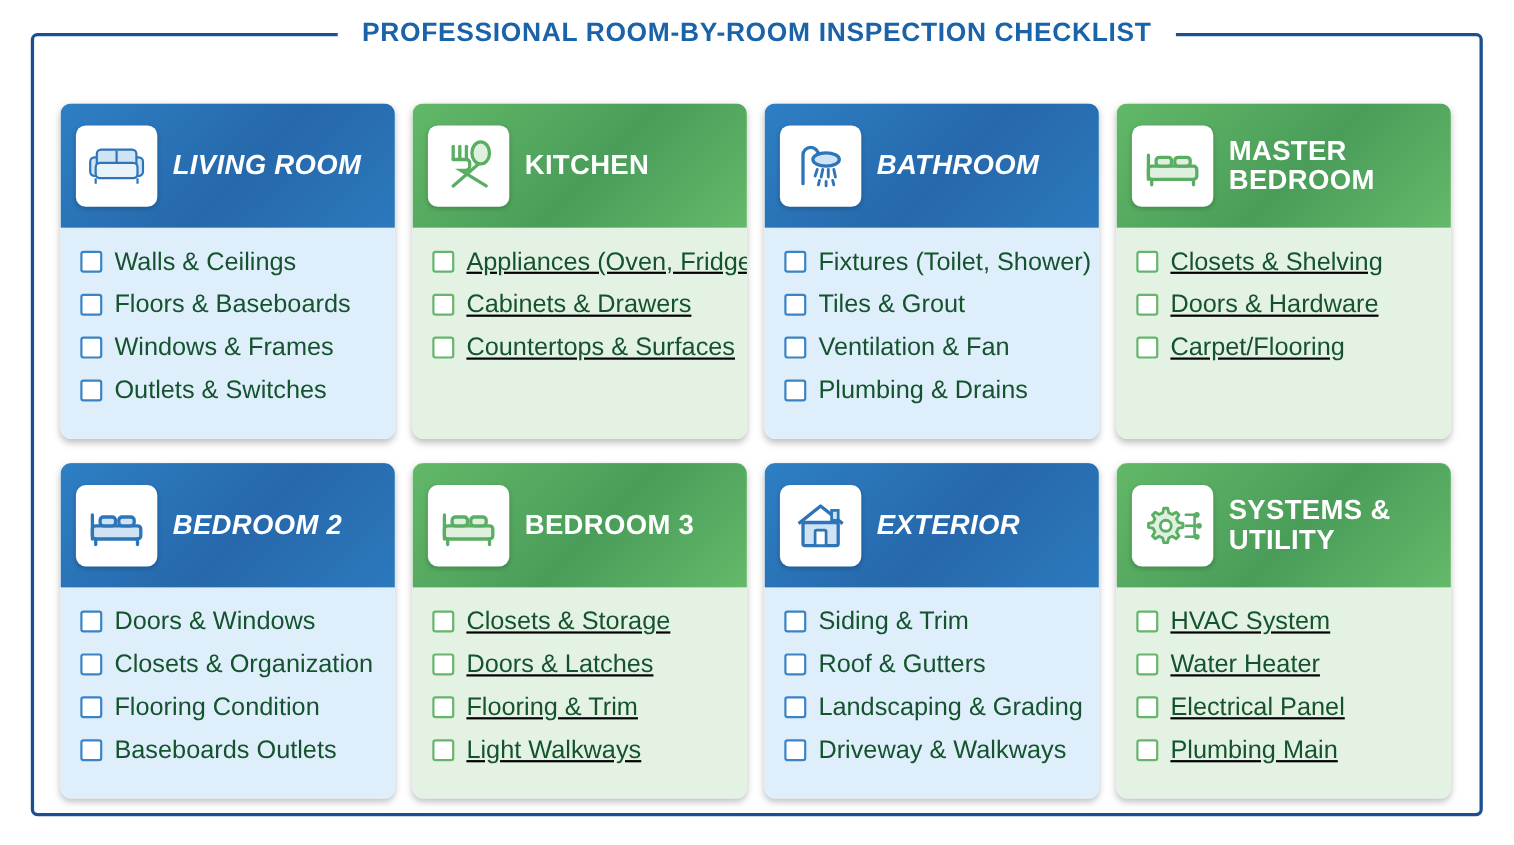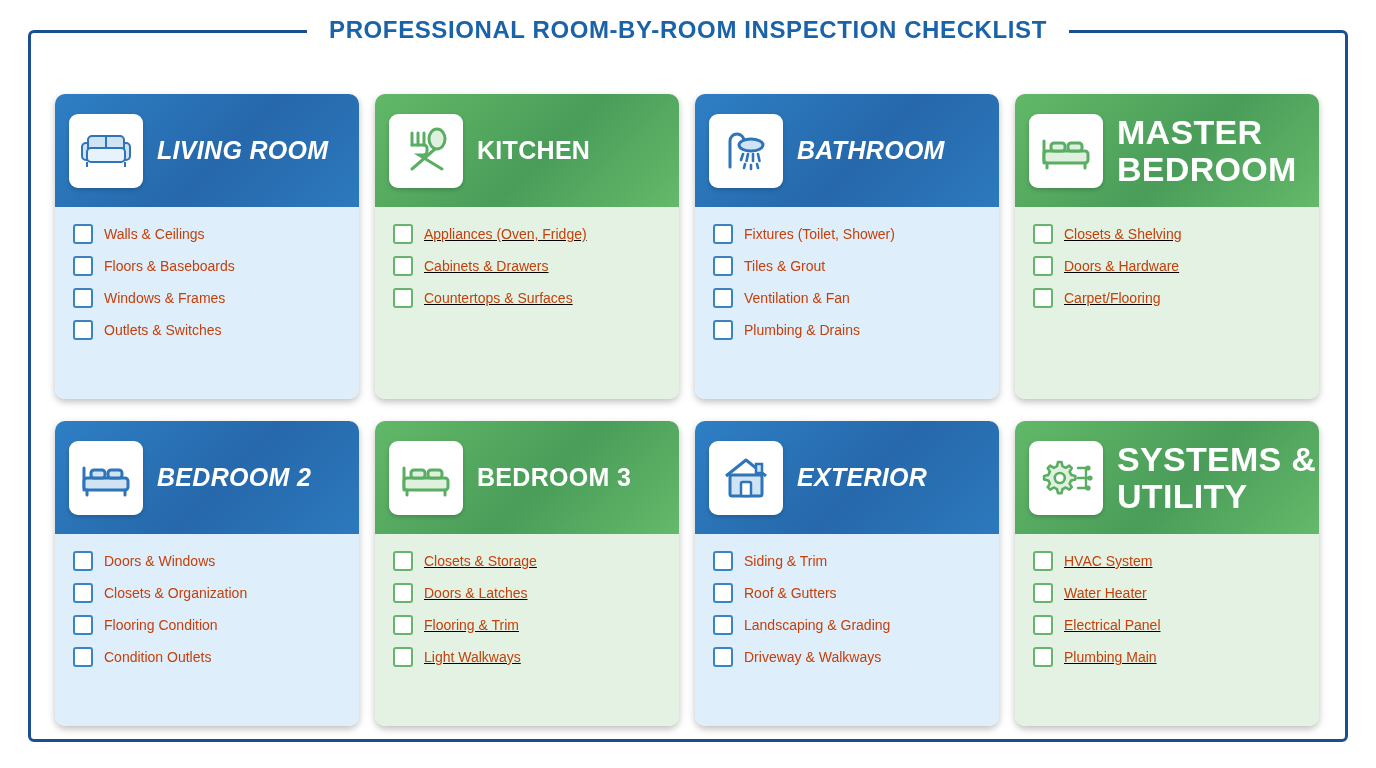--- a/index.html
+++ b/index.html
@@ -106,21 +106,21 @@
   }
   .card-title {
     color: #ffffff;
     font-size: 25px;
     font-weight: bold;
     line-height: 1.08;
     margin-left: 14px;
     letter-spacing: 0.3px;
   }
   .card-title.two-line {
-    font-size: 34px;
+    font-size: 25px;
     margin-left: 14px;
   }
 
   .card-body {
     padding: 17px 14px 18px 18px;
     box-sizing: border-box;
     min-height: 192px;
   }
   .card.blue .card-body {
     background: #dfeefb;
@@ -143,22 +143,22 @@
     min-width: 20px;
     border-radius: 3px;
     background: #ffffff;
     box-sizing: border-box;
     margin-right: 11px;
   }
   .card.blue .checkbox { border: 2px solid #3a84c4; }
   .card.green .checkbox { border: 2px solid #67b46d; }
 
   .item-label {
-    font-size: 14px;
-    color: #c2410c;
+    font-size: 23px;
+    color: #14532d;
     white-space: nowrap;
   }
 
   svg { display: block; }
 </style>
 </head>
 <body>
 
 <div class="page">
 
@@ -330,21 +330,21 @@
         <div class="item">
           <span class="checkbox"></span>
           <span class="item-label">Closets &amp; Organization</span>
         </div>
         <div class="item">
           <span class="checkbox"></span>
           <span class="item-label">Flooring Condition</span>
         </div>
         <div class="item">
           <span class="checkbox"></span>
-          <span class="item-label">Condition Outlets</span>
+          <span class="item-label">Baseboards Outlets</span>
         </div>
       </div>
     </div>
 
     <div class="card green">
       <div class="card-header">
         <div class="icon-box">
           <svg width="54" height="40" viewBox="0 0 54 40">
             <path d="M5 32 V10" stroke="#5aae63" stroke-width="3" stroke-linecap="round"></path>
             <rect x="5" y="20" width="44" height="12" rx="3" fill="#dff0de" stroke="#5aae63" stroke-width="3"></rect>

